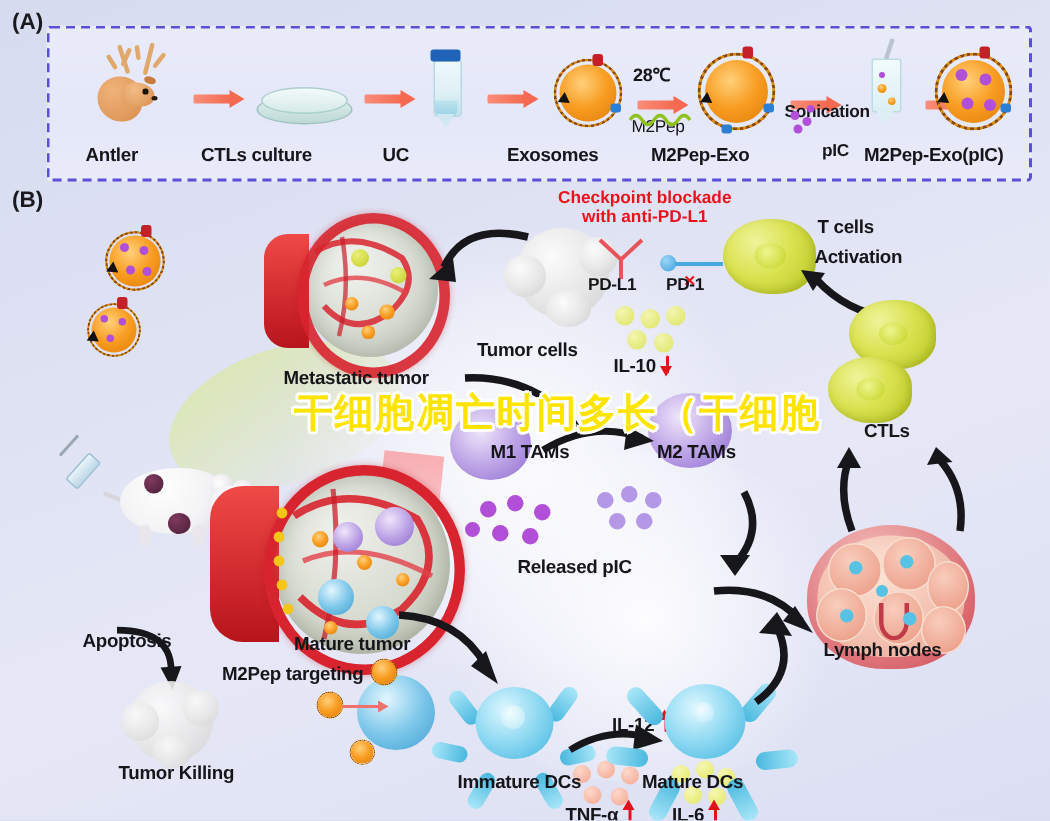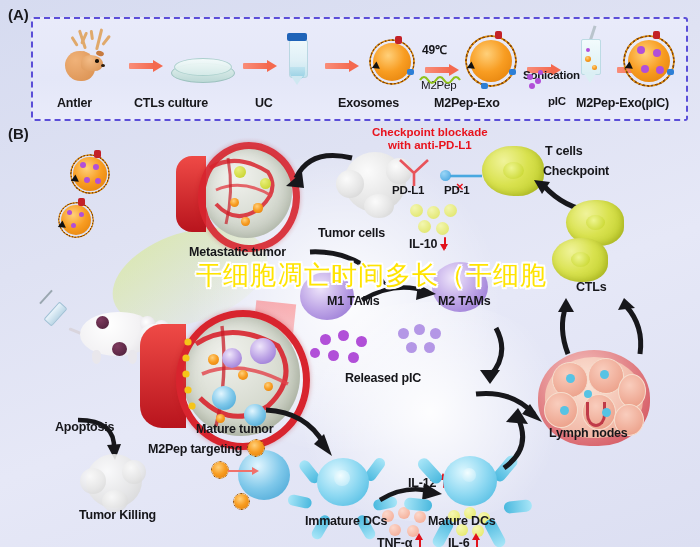--- a/index.html
+++ b/index.html
@@ -161,21 +161,21 @@
   .trend.down .tip{bottom:-1px;border-left:4.5px solid transparent;border-right:4.5px solid transparent;border-top:7px solid #e1121c;}
   .recep-ball{position:absolute;width:11px;height:11px;border-radius:50%;
     background:radial-gradient(circle at 35% 32%,#9ad6f7,#3f9fdd);}
   .xmark{position:absolute;color:#e8131d;font-weight:bold;font-size:11px;line-height:1;}
 
   .checkpoint{position:absolute;color:#e8131d;font-weight:bold;font-size:11.5px;
     text-align:center;line-height:13px;white-space:nowrap;}
 
   
   #cn-overlay{position:absolute;left:0;top:0;width:700px;height:547px;pointer-events:none;}
-  .cn-line{position:absolute;font-family:"DejaVu Sans",sans-serif;font-weight:normal;
+  .cn-line{position:absolute;font-family:"DejaVu Sans",sans-serif;font-weight:bold;
     font-size:26px;letter-spacing:1px;color:#ffe400;white-space:nowrap;
     text-shadow:
       -1.6px -1.6px 0 #ffffff, 1.6px -1.6px 0 #ffffff,
       -1.6px  1.6px 0 #ffffff, 1.6px  1.6px 0 #ffffff,
        0 -2px 0 #ffffff, 0 2px 0 #ffffff, -2px 0 0 #ffffff, 2px 0 0 #ffffff;}
 
   
   .glow{position:absolute;border-radius:50%;background:radial-gradient(circle,rgba(255,255,255,.92) 0%,rgba(255,255,255,0) 70%);}
   .beam{position:absolute;background:linear-gradient(180deg,rgba(255,90,90,.45),rgba(255,150,150,0));}
   .beam2{position:absolute;background:linear-gradient(160deg,rgba(214,236,120,.55),rgba(220,240,150,0));}
@@ -240,21 +240,21 @@
         <div class="core"></div>
       <div class="prot tri" style="left:4px;top:26px;transform:rotate(-115deg);"></div>
       <div class="prot red" style="left:28px;top:-1px;"></div>
       <div class="prot blue" style="left:40px;top:32px;"></div>
     </div>
 
     <div class="arrowA" style="left:392px;top:46px;width:34px;">
       <div class="shaft"></div>
         <div class="head"></div>
     </div>
-    <div class="lbl" style="left:389px;top:22px;font-size:12px;">49℃</div>
+    <div class="lbl" style="left:389px;top:22px;font-size:12px;">28℃</div>
     <div class="lbl" style="left:388px;top:60px;font-size:11.5px;font-weight:normal;">M2Pep</div>
     <svg width="42" height="12" style="position:absolute;left:386px;top:54px;">
       <path d="M1 7 Q5 1 9 7 T17 7 T25 7 T33 7 T41 7" stroke="#8fc21a" stroke-width="2.2" fill="none"></path>
     </svg>
 
     <div class="exo" style="left:430px;top:14px;width:56px;height:56px;">
       <div class="ring"></div>
         <div class="core"></div>
       <div class="prot tri" style="left:3px;top:30px;transform:rotate(-115deg);"></div>
       <div class="prot red" style="left:32px;top:-2px;"></div>
@@ -475,21 +475,21 @@
     </svg>
     <div class="xmark" style="left:456px;top:58px;font-size:13px;">×</div>
     <div class="lbl" style="left:392px;top:62px;font-size:11.5px;">PD-L1</div>
     <div class="lbl" style="left:444px;top:62px;font-size:11.5px;">PD-1</div>
 
     <div class="ycell" style="left:482px;top:24px;width:62px;height:50px;">
       <div class="nuc"></div>
     </div>
     <div class="lbl" style="left:545px;top:22px;">T cells</div>
 
-    <div class="lbl" style="left:543px;top:42px;">Checkpoint</div>
+    <div class="lbl" style="left:543px;top:42px;">Activation</div>
     <svg width="72" height="48" style="position:absolute;left:528px;top:56px;">
       <path d="M66 34 Q36 30 16 8" stroke="#17171b" stroke-width="5" fill="none"></path>
       <path d="M22 4 L6 2 L14 16 Z" fill="#17171b"></path>
     </svg>
 
     <div class="ycell" style="left:566px;top:78px;width:58px;height:46px;">
         <div class="nuc"></div>
       </div>
     <div class="ycell" style="left:552px;top:116px;width:56px;height:44px;">
         <div class="nuc"></div>

